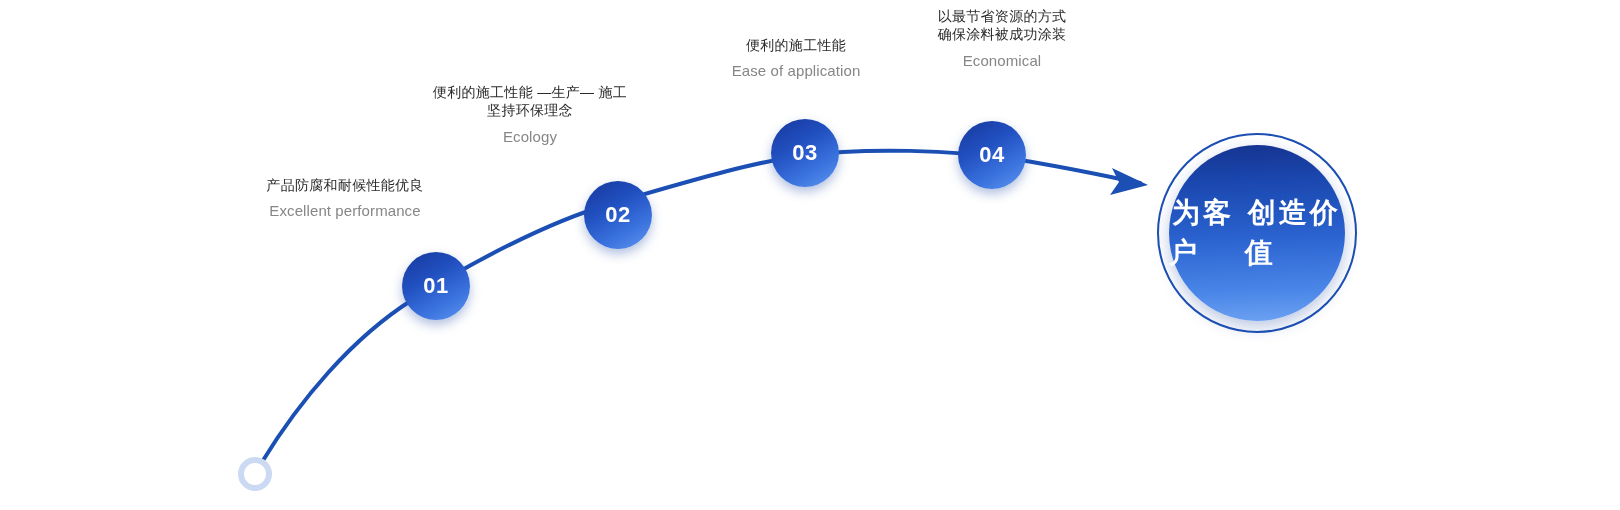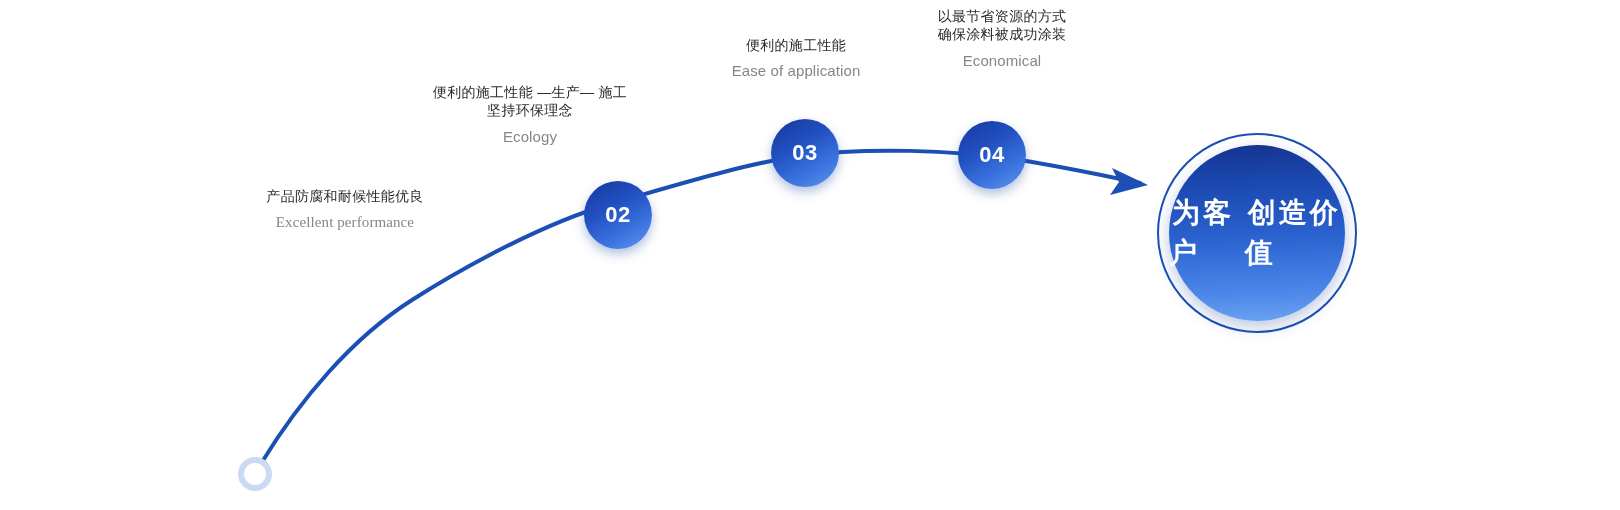--- a/index.html
+++ b/index.html
@@ -42,21 +42,21 @@
   }
   .step-label .cn .cn-line { display: block; }
   .step-label .en {
     font-size: 15px;
     color: #868686;
     font-weight: 400;
     margin-top: 7px;
     letter-spacing: 0.1px;
   }
 
-  .lbl-1 { left: 345px; top: 188px; font-family: Liberation Serif, serif; }
+  .lbl-1 { left: 345px; top: 176px; }
   .lbl-2 { left: 530px; top: 83px; }
   .lbl-3 { left: 796px; top: 36px; }
   .lbl-4 { left: 1002px; top: 7px; }
 
   
   .node {
     position: absolute;
     width: 68px;
     height: 68px;
     border-radius: 50%;
@@ -157,20 +157,23 @@
   </div>
 
   <div class="step-label lbl-4">
     <div class="cn">
       <span class="cn-line">以最节省资源的方式</span>
       <span class="cn-line">确保涂料被成功涂装</span>
     </div>
     <div class="en">Economical</div>
   </div>
 
+  <div class="node node-1">
+    <span>01</span>
+  </div>
   <div class="node node-2">
     <span>02</span>
   </div>
   <div class="node node-3">
     <span>03</span>
   </div>
   <div class="node node-4">
     <span>04</span>
   </div>
 

